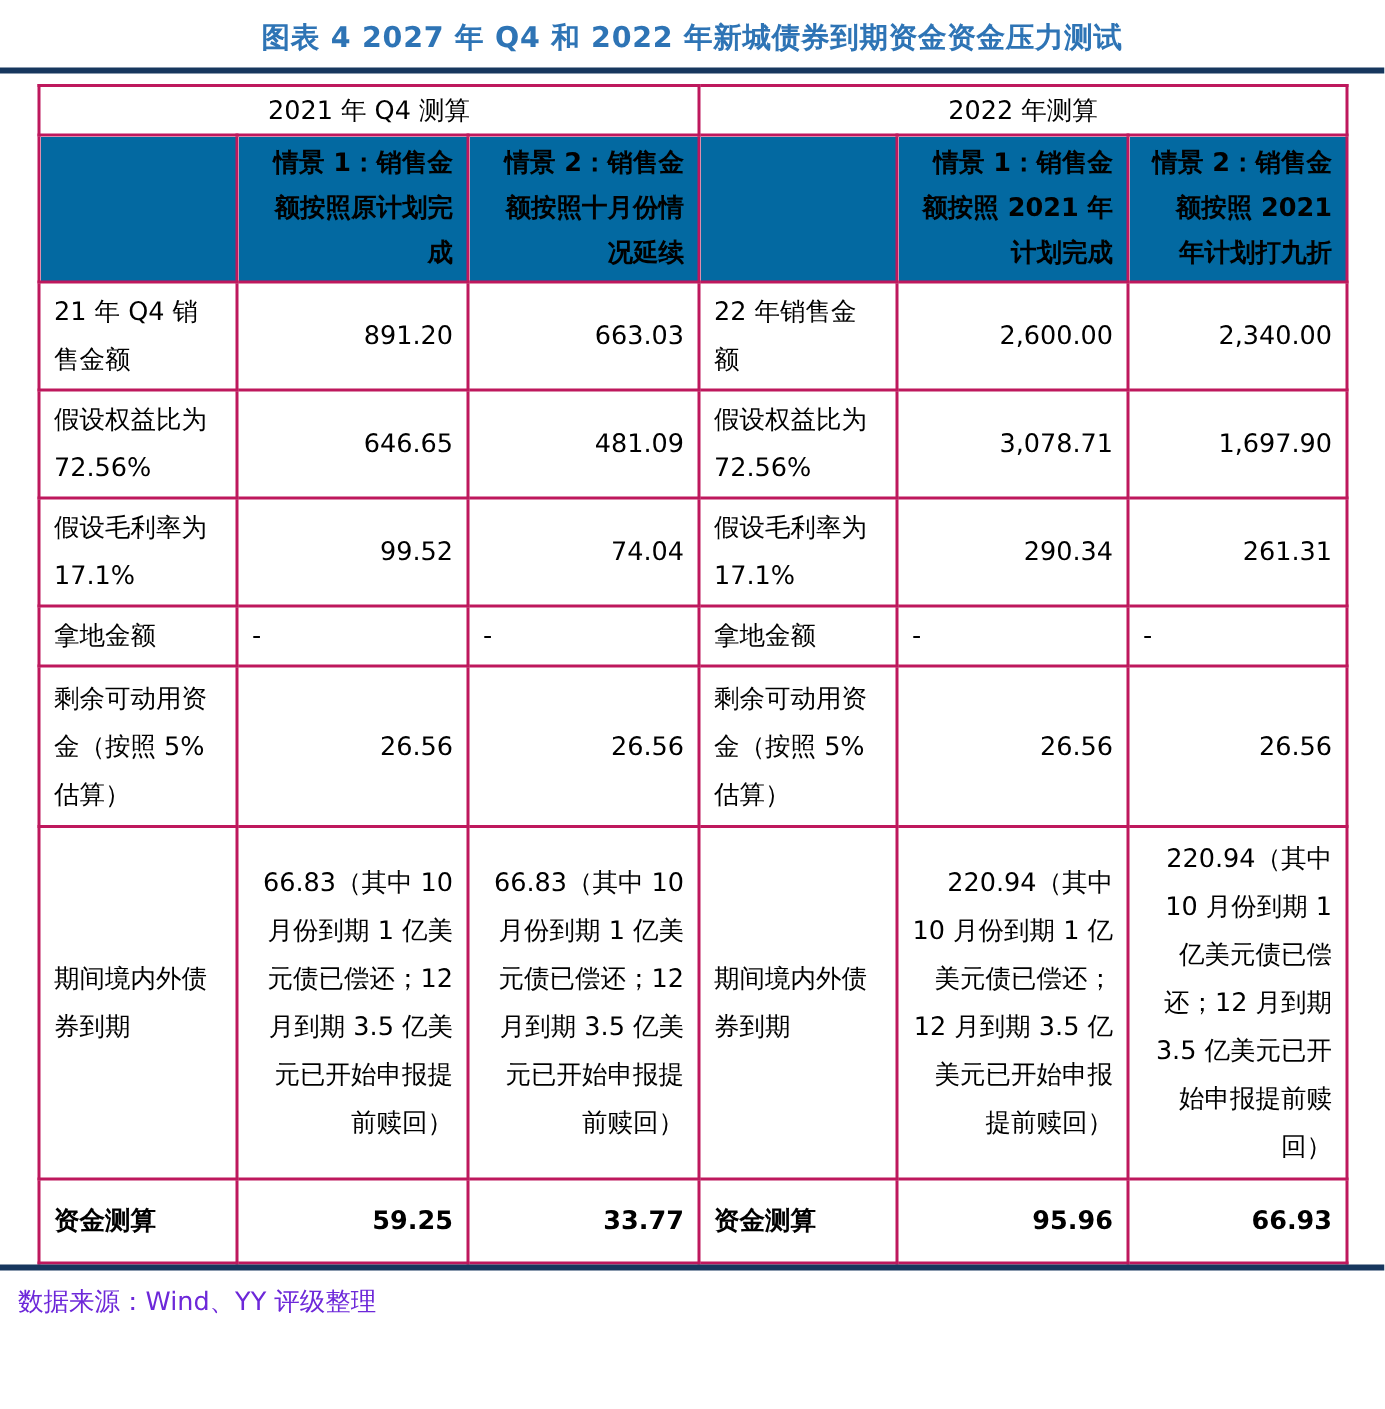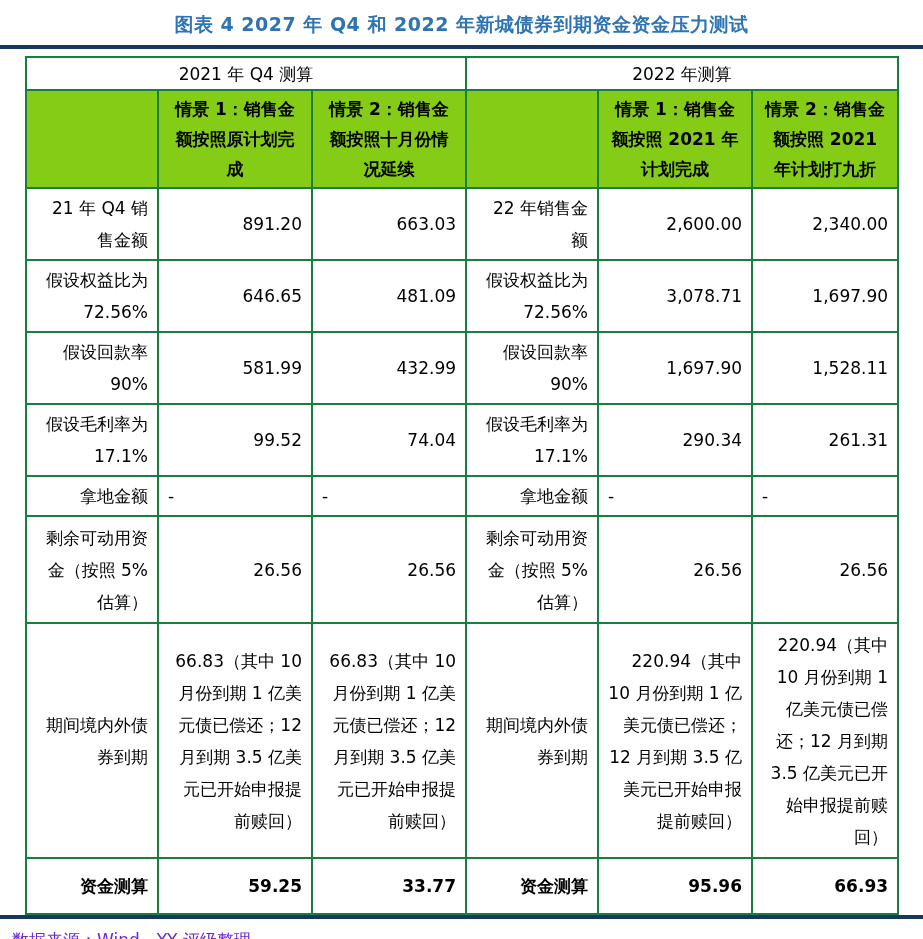--- a/index.html
+++ b/index.html
@@ -28,39 +28,39 @@
   .rule-bottom { margin-top: 0; }
   table.stress-table {
     border-collapse: collapse;
     table-layout: fixed;
     width: 872px;
     margin-left: 25px;
     margin-top: 7px;
     font-size: 17px;
   }
   .stress-table td {
-    border: 2px solid #15803d;
+    border: 2px solid #be185d;
     padding: 3px 9px;
     vertical-align: middle;
     line-height: 32px;
     overflow: hidden;
   }
   tr.group-header td {
     text-align: center;
     font-weight: normal;
     line-height: 26px;
     padding: 2px 4px;
   }
   tr.scenario-header td {
-    background: #84cc16;
+    background: #0369a1;
     font-weight: bold;
-    text-align: center;
+    text-align: right;
     line-height: 30px;
   }
-  td.label-cell { text-align: right; }
+  td.label-cell { text-align: left; }
   td.num-cell { text-align: right; }
   td.dash-cell { text-align: left; }
   tr.total-row td { font-weight: bold; line-height: 28px; }
   .footer {
     margin-left: 12px;
     margin-top: 6px;
     color: #6d28d9;
     font-size: 17px;
   }
   .footer .line { margin-top: 9px; line-height: 24px; }
@@ -103,28 +103,20 @@
       <td class="num-cell">2,340.00</td>
     </tr>
     <tr style="height:68px">
       <td class="label-cell">假设权益比为 72.56%</td>
       <td class="num-cell">646.65</td>
       <td class="num-cell">481.09</td>
       <td class="label-cell">假设权益比为 72.56%</td>
       <td class="num-cell">3,078.71</td>
       <td class="num-cell">1,697.90</td>
     </tr>
-    <tr style="height:70px">
-      <td class="label-cell">假设回款率 90%</td>
-      <td class="num-cell">581.99</td>
-      <td class="num-cell">432.99</td>
-      <td class="label-cell">假设回款率 90%</td>
-      <td class="num-cell">1,697.90</td>
-      <td class="num-cell">1,528.11</td>
-    </tr>
     <tr style="height:67px">
       <td class="label-cell">假设毛利率为 17.1%</td>
       <td class="num-cell">99.52</td>
       <td class="num-cell">74.04</td>
       <td class="label-cell">假设毛利率为 17.1%</td>
       <td class="num-cell">290.34</td>
       <td class="num-cell">261.31</td>
     </tr>
     <tr style="height:36px">
       <td class="label-cell">拿地金额</td>

